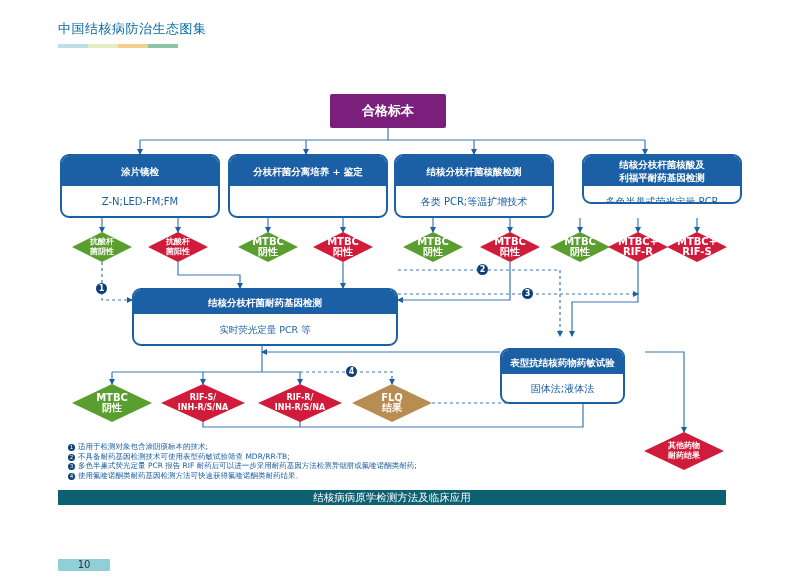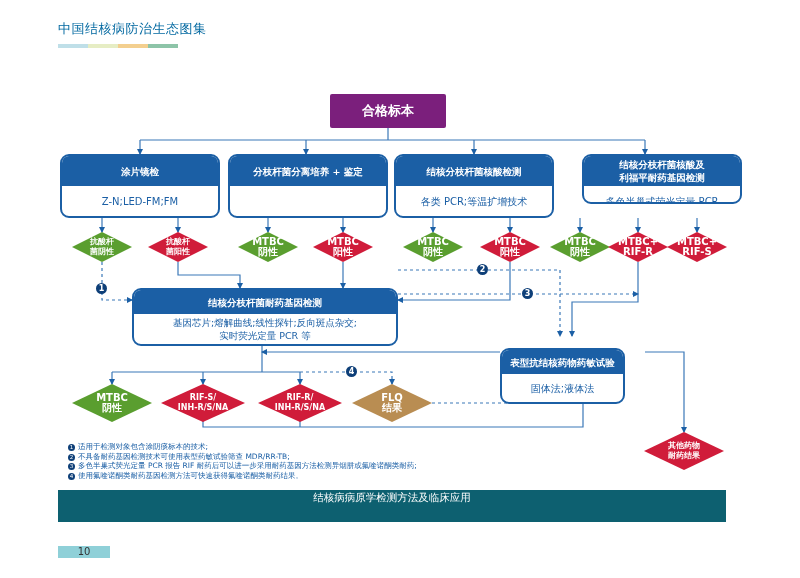--- a/index.html
+++ b/index.html
@@ -8,22 +8,22 @@
   .hdr-bar { position: absolute; left: 58px; top: 44px; height: 4px; width: 30px; }
   .box { position: absolute; border: 2px solid #1b5fa5; border-radius: 9px; background: #fff; overflow: hidden; box-sizing: border-box; }
   .box .bh { background: #1b5fa5; color: #fff; font-weight: bold; font-size: 9.5px; text-align: center; display: flex; align-items: center; justify-content: center; line-height: 13px; }
   .box .bb { color: #1b5fa5; font-size: 10px; text-align: center; display: flex; align-items: center; justify-content: center; line-height: 13px; }
   .root { position: absolute; left: 330px; top: 94px; width: 116px; height: 34px; background: #7b1f7c; border-radius: 2px; color: #fff; font-weight: bold; font-size: 13px; display: flex; align-items: center; justify-content: center; }
   svg.lines { position: absolute; left: 0; top: 0; }
   .dlabel { position: absolute; color: #fff; font-weight: bold; font-size: 10px; text-align: center; line-height: 10px; display: flex; align-items: center; justify-content: center; }
   .num { position: absolute; width: 11px; height: 11px; border-radius: 50%; background: #0e3f78; color: #fff; font-size: 8px; font-weight: bold; display: flex; align-items: center; justify-content: center; }
   .notes { position: absolute; left: 68px; top: 442px; font-size: 7.5px; color: #1b5fa5; line-height: 9.5px; }
   .notes .nb { display: inline-block; width: 7px; height: 7px; border-radius: 50%; background: #0e3f78; color: #fff; font-size: 5.5px; text-align: center; line-height: 7px; margin-right: 3px; vertical-align: 0px; }
-  .footer-band { position: absolute; left: 58px; top: 490px; width: 668px; height: 32px; background: #0d6070; color: #fff; font-size: 10.5px; text-align: center; line-height: 15px; }
-  .page-num { position: absolute; left: 58px; top: 546px; width: 52px; height: 12px; background: #8fd0d8; color: #333; font-size: 10px; text-align: center; line-height: 12px; }
+  .footer-band { position: absolute; left: 58px; top: 490px; width: 668px; height: 15px; background: #0d6070; color: #fff; font-size: 10.5px; text-align: center; line-height: 15px; }
+  .page-num { position: absolute; left: 58px; top: 559px; width: 52px; height: 12px; background: #8fd0d8; color: #333; font-size: 10px; text-align: center; line-height: 12px; }
 </style>
 </head>
 <body>
 
 <div class="hdr-title">中国结核病防治生态图集</div>
 <div class="hdr-bar" style="left:58px;background:#bfdfe8"></div>
 <div class="hdr-bar" style="left:88px;background:#e6edc4"></div>
 <div class="hdr-bar" style="left:118px;background:#f3cf8f"></div>
 <div class="hdr-bar" style="left:148px;background:#8dc4a8"></div>
 
@@ -129,21 +129,20 @@
 <div class="dlabel" style="left:560px;top:237px;width:40px;height:20px;white-space:pre-line;">MTBC
 阴性</div>
 <div class="dlabel" style="left:618px;top:237px;width:40px;height:20px;white-space:pre-line;">MTBC+
 RIF-R</div>
 <div class="dlabel" style="left:677px;top:237px;width:40px;height:20px;white-space:pre-line;">MTBC+
 RIF-S</div>
 
 <div class="box" style="left:132px;top:288px;width:266px;height:58px;">
   <div class="bh" style="height:24px">结核分枝杆菌耐药基因检测</div>
   <div class="bb" style="height:30px;flex-direction:column;font-size:9.5px;">
-    <span>基因芯片;熔解曲线;线性探针;反向斑点杂交;</span>
     <span>实时荧光定量 PCR 等</span>
   </div>
 </div>
 
 <div class="box" style="left:500px;top:336px;width:125px;height:56px;margin-top:12px;">
   <div class="bh" style="height:24px">表型抗结核药物药敏试验</div>
   <div class="bb" style="height:28px">固体法;液体法</div>
 </div>
 
 <div class="dlabel" style="left:87px;top:393px;width:50px;height:20px;white-space:pre-line;">MTBC

